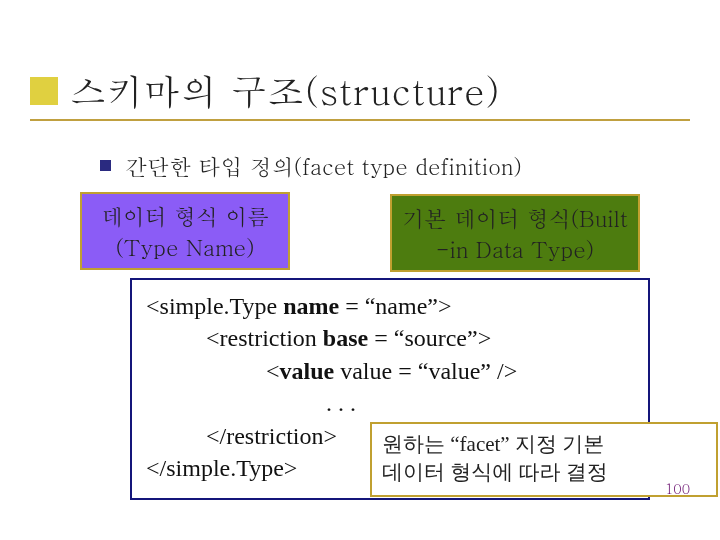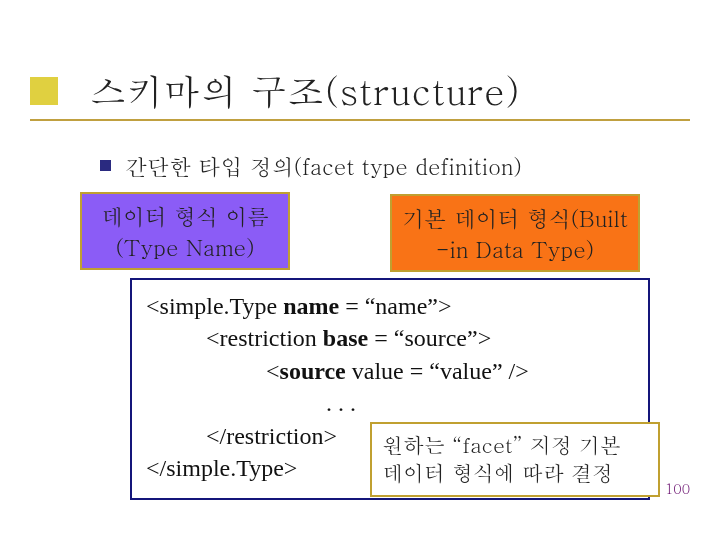--- a/index.html
+++ b/index.html
@@ -25,21 +25,20 @@
     height: 28px;
     background: #e0d040;
     margin-right: 12px;
     margin-bottom: 2px;
   }
   .title-text {
     font-size: 36px;
     color: #222;
     letter-spacing: 1px;
     padding-bottom: 4px;
-    margin-left: 20px;
   }
   .bullet-row {
     position: absolute;
     top: 150px;
     left: 100px;
     display: flex;
     align-items: center;
     gap: 14px;
   }
   .bullet-square {
@@ -61,21 +60,21 @@
     padding: 6px 10px;
     text-align: center;
   }
   .box-left .line1 { font-size: 22px; color: #222; }
   .box-left .line2 { font-size: 22px; color: #222; }
   .box-right {
     position: absolute;
     top: 194px;
     left: 390px;
     width: 250px;
-    background: #f97316;
+    background: #4d7c0f;
     border: 2px solid #c0a030;
     padding: 6px 10px;
     text-align: center;
   }
   .box-right .line1 { font-size: 22px; color: #222; }
   .box-right .line2 { font-size: 22px; color: #222; }
   .code-box {
     position: absolute;
     top: 278px;
     left: 130px;
@@ -89,27 +88,28 @@
     line-height: 1.35;
   }
   .code-box .ind1 { padding-left: 60px; }
   .code-box .ind2 { padding-left: 120px; }
   .code-box .ind3 { padding-left: 180px; text-align: left; }
   .code-box b { font-weight: bold; }
   .box-bottom {
     position: absolute;
     top: 422px;
     left: 370px;
-    width: 290px;
+    width: 348px;
     background: #fff;
     border: 2px solid #c0a030;
     padding: 6px 10px 8px 10px;
     font-size: 21px;
     color: #222;
     line-height: 1.35;
+    font-family: Liberation Serif, serif;
   }
   .page-num {
     position: absolute;
     bottom: 42px;
     right: 30px;
     font-size: 14px;
     color: #701a75;
   }
 </style>
 </head>
@@ -136,21 +136,21 @@
 </div>
 
 <div class="code-box">
   <div>
     <span>&lt;simple.Type </span><b>name</b><span> = “name”&gt;</span>
   </div>
   <div class="ind1">
     <span>&lt;restriction </span><b>base</b><span> = “source”&gt;</span>
   </div>
   <div class="ind2">
-    <span>&lt;</span><b>source</b><span> value = “value” /&gt;</span>
+    <span>&lt;</span><b>value</b><span> value = “value” /&gt;</span>
   </div>
   <div class="ind3">. . .</div>
   <div class="ind1">&lt;/restriction&gt;</div>
   <div>&lt;/simple.Type&gt;</div>
 </div>
 
 <div class="box-bottom">
   <div>원하는 “facet” 지정 기본</div>
   <div>데이터 형식에 따라 결정</div>
 </div>

